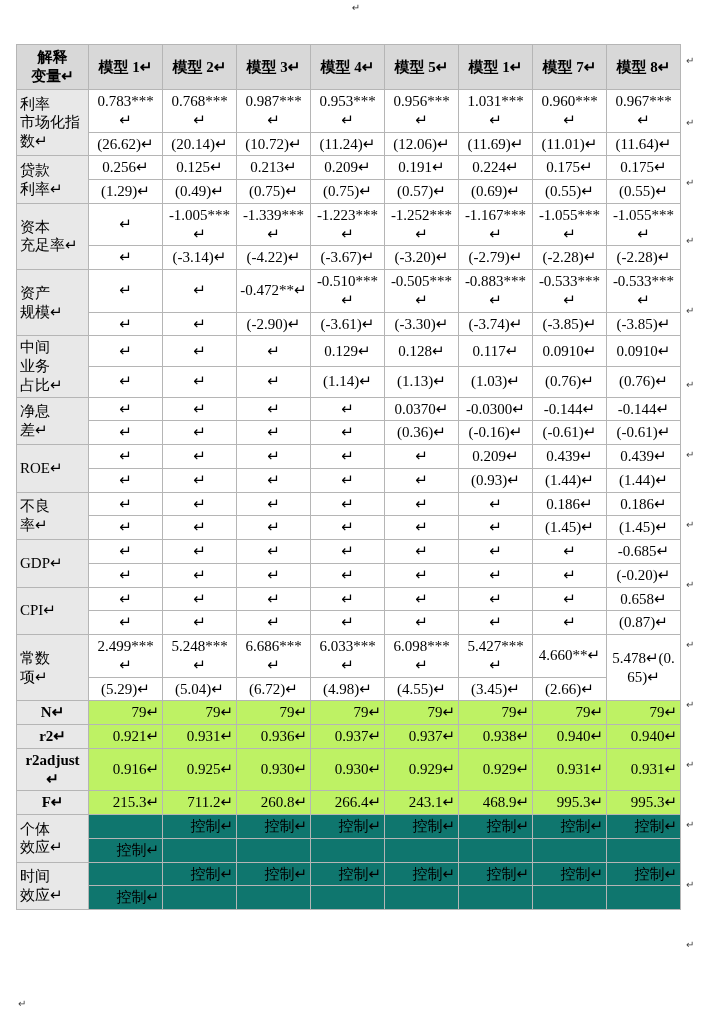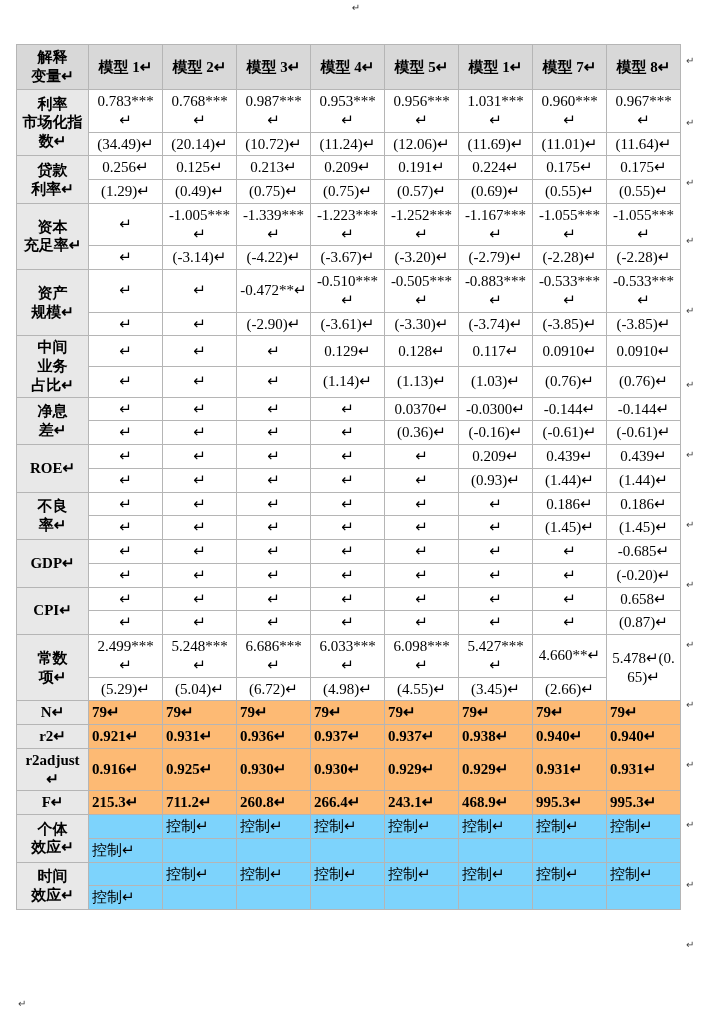--- a/index.html
+++ b/index.html
@@ -47,44 +47,42 @@
     word-break: break-all;
   }
   .hdr td {
     background: #d8d8d8;
     font-weight: bold;
     text-align: center;
     height: 40px;
   }
   .varcell {
     background: #e8e8e8;
-    font-weight: bold;
-    text-align: center;
+    font-weight: normal;
   }
   .coef {
     text-align: center;
     background: #ffffff;
   }
   .se {
     text-align: center;
     background: #ffffff;
   }
   .statcell {
-    text-align: left;
-    background: #fdba74;
-    font-weight: bold;
+    text-align: right;
+    background: #bef264;
   }
   .statname {
     background: #e8e8e8;
     font-weight: bold;
     text-align: center;
   }
   .ctrl {
-    text-align: left;
-    background: #7dd3fc;
+    text-align: right;
+    background: #0f766e;
   }
   col.varcol { width: 72px; }
   col.mcol { width: 74px; }
   .rightmarks {
     position: absolute;
     left: 686px;
     top: 20px;
     width: 20px;
     font-size: 10px;
     color: #444;
@@ -146,21 +144,21 @@
         <td class="coef">0.783***↵</td>
         <td class="coef">0.768***↵</td>
         <td class="coef">0.987***↵</td>
         <td class="coef">0.953***↵</td>
         <td class="coef">0.956***↵</td>
         <td class="coef">1.031***↵</td>
         <td class="coef">0.960***↵</td>
         <td class="coef">0.967***↵</td>
       </tr>
       <tr>
-        <td class="se">(34.49)↵</td>
+        <td class="se">(26.62)↵</td>
         <td class="se">(20.14)↵</td>
         <td class="se">(10.72)↵</td>
         <td class="se">(11.24)↵</td>
         <td class="se">(12.06)↵</td>
         <td class="se">(11.69)↵</td>
         <td class="se">(11.01)↵</td>
         <td class="se">(11.64)↵</td>
       </tr>
 
       <tr>

